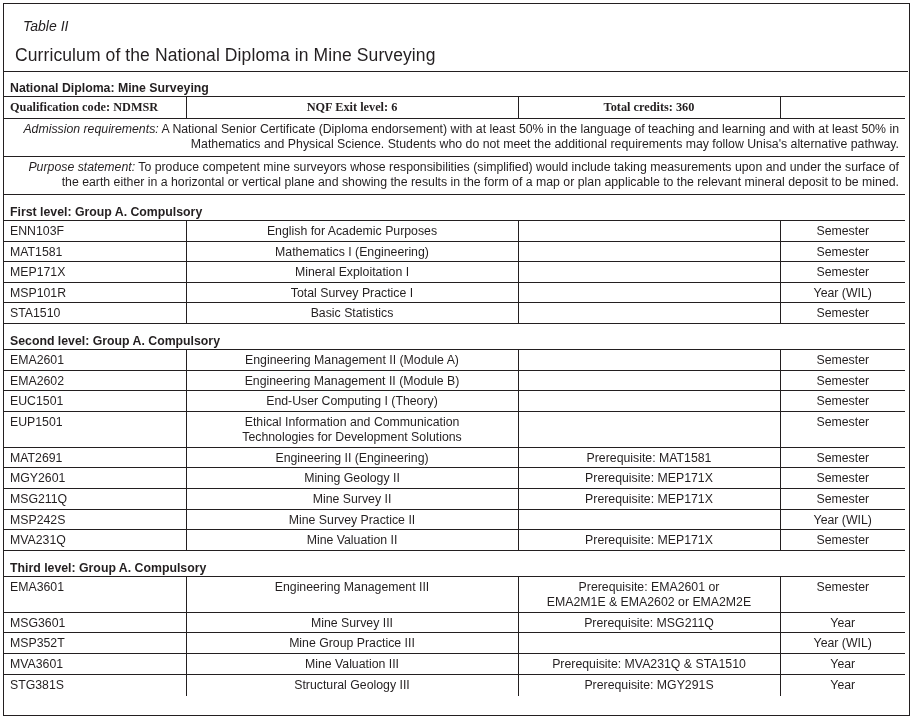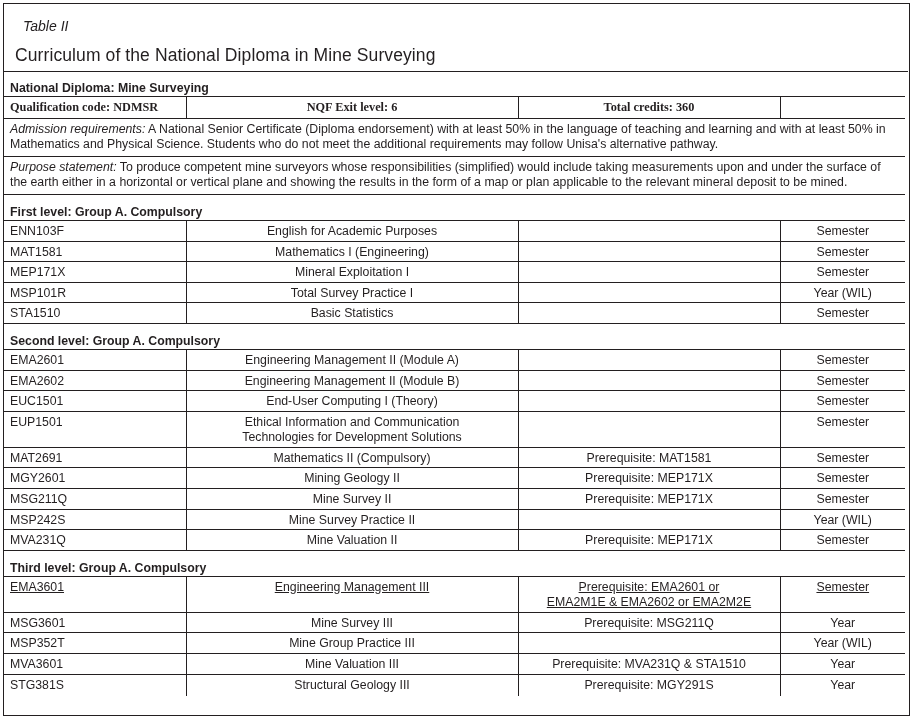--- a/index.html
+++ b/index.html
@@ -35,27 +35,27 @@
     }
     .grid td + td { border-left: 1.2px solid #231f20; }
     .grid tr.first td { border-top: none; }
     .col-code { width: 182px; }
     .col-name { width: 332px; }
     .col-pre { width: 262px; }
     .col-dur { width: 125px; }
     .hdr td { font-weight: bold; height: 17px; padding-top: 2px; }
     .qual td { font-weight: bold; height: 22px; padding-top: 3px; font-family: Liberation Serif, serif; }
     .qual td.c { text-align: center; }
-    .para td { padding-top: 3px; padding-bottom: 3px; line-height: 15px; height: 38px; }
+    .para td { padding-top: 3px; padding-bottom: 3px; line-height: 15px; height: 38px; text-align: right; }
     .para em { font-style: italic; }
     .level td { font-weight: bold; height: 20px; padding-top: 10px; }
     .course td { height: 20.6px; padding-top: 3px; }
     .course td.c { text-align: center; }
     .course.tall td { height: 36px; }
-    .course.tall3 td { height: 36px; text-decoration: underline; }
+    .course.tall3 td { height: 36px; }
   </style>
 </head>
 <body>
 
 <div class="frame">
   <div class="table-label">Table II</div>
   <div class="table-title">Curriculum of the National Diploma in Mine Surveying</div>
   <div class="title-rule"></div>
 </div>
 
@@ -142,21 +142,21 @@
       <td>EUP1501</td>
       <td class="c">
           <div>Ethical Information and Communication</div>
           <div>Technologies for Development Solutions</div>
         </td>
       <td class="c"></td>
       <td class="c">Semester</td>
     </tr>
     <tr class="course">
       <td>MAT2691</td>
-      <td class="c">Mathematics II (Compulsory)</td>
+      <td class="c">Engineering II (Engineering)</td>
       <td class="c">Prerequisite: MAT1581</td>
       <td class="c">Semester</td>
     </tr>
     <tr class="course">
       <td>MGY2601</td>
       <td class="c">Mining Geology II</td>
       <td class="c">Prerequisite: MEP171X</td>
       <td class="c">Semester</td>
     </tr>
     <tr class="course">

